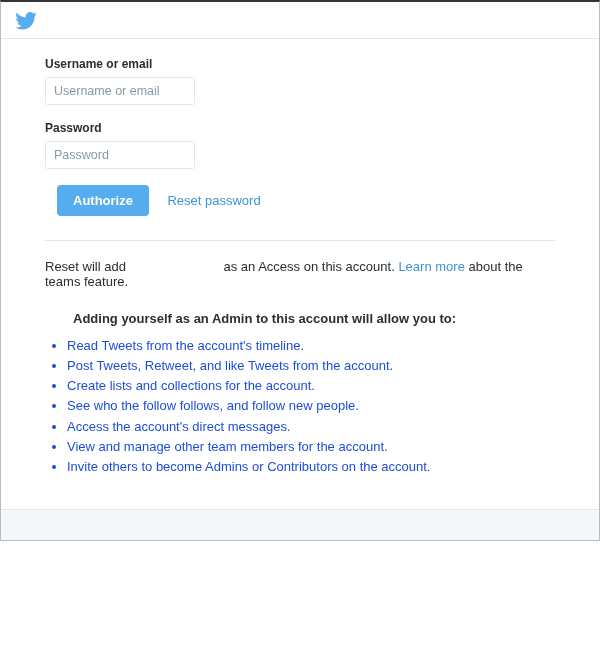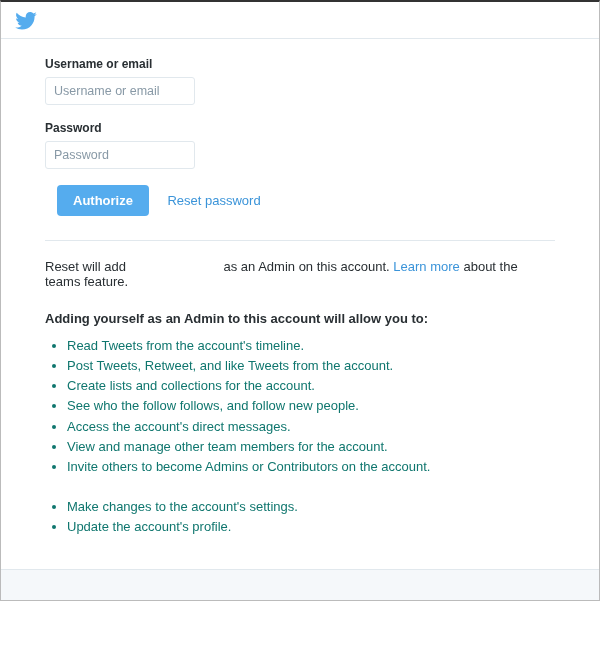--- a/index.html
+++ b/index.html
@@ -68,29 +68,30 @@
     .info-para {
       font-size: 13px;
       color: #292f33;
       margin-bottom: 22px;
     }
     .section-title {
       font-size: 13px;
       font-weight: 700;
       color: #292f33;
       margin-bottom: 10px;
+      margin-left: 28px;
     }
     ul.perms {
       list-style: disc;
       padding-left: 22px;
       margin-bottom: 20px;
     }
     ul.perms li {
       font-size: 13px;
-      color: #0f766e;
+      color: #1d4ed8;
       line-height: 1.55;
     }
     .footer {
       background: #f5f8fa;
       border-top: 1px solid #e1e8ed;
       padding: 16px 44px 14px;
     }
   </style>
 </head>
 <body>
@@ -114,41 +115,37 @@
   <div class="actions">
     <button class="btn-primary">Authorize</button>
     <a class="link">Reset password</a>
   </div>
 
   <hr class="sep">
 
   <p class="info-para">
     <span>Reset will add</span>
     <span>&nbsp;&nbsp;&nbsp;&nbsp;&nbsp;&nbsp;&nbsp;&nbsp;&nbsp;&nbsp;&nbsp;&nbsp;&nbsp;&nbsp;&nbsp;&nbsp;&nbsp;&nbsp;&nbsp;&nbsp;&nbsp;&nbsp;&nbsp;&nbsp;&nbsp;</span>
-    <span>as an Admin on this account.</span>
+    <span>as an Access on this account.</span>
     <span> </span>
     <a class="link">Learn more</a>
     <span> </span>
     <span>about the teams feature.</span>
   </p>
 
   <p class="section-title">Adding yourself as an Admin to this account will allow you to:</p>
   <ul class="perms" id="allow-list">
       <li>Read Tweets from the account's timeline.</li>
       <li>Post Tweets, Retweet, and like Tweets from the account.</li>
       <li>Create lists and collections for the account.</li>
       <li>See who the follow follows, and follow new people.</li>
       <li>Access the account's direct messages.</li>
       <li>View and manage other team members for the account.</li>
       <li>Invite others to become Admins or Contributors on the account.</li>
     </ul>
 
-  <ul class="perms" id="deny-list">
-      <li>Make changes to the account's settings.</li>
-      <li>Update the account's profile.</li>
-    </ul>
 </div>
 
 <div class="footer">
   
   
   
 </div>
 
 </body></html>

